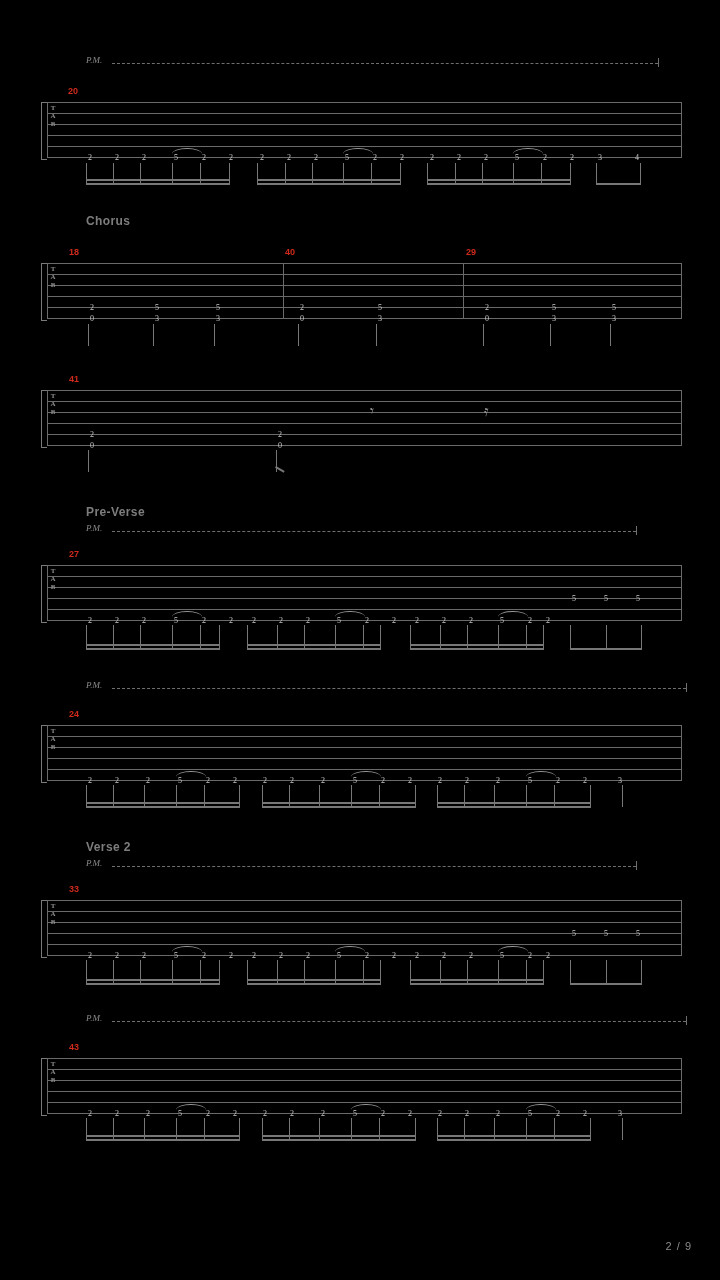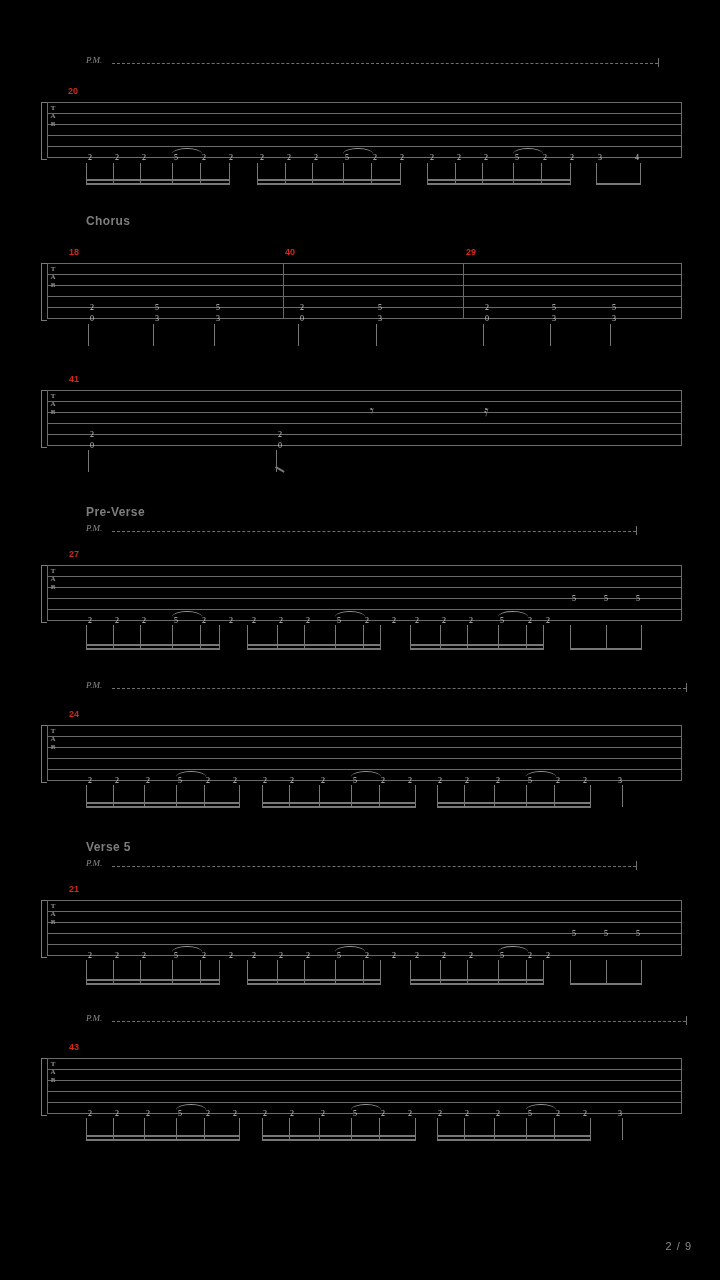--- a/index.html
+++ b/index.html
@@ -438,27 +438,27 @@
     <div class="stem" style="left:437px;top:105px;height:22px;"></div>
     <div class="stem" style="left:464px;top:105px;height:22px;"></div>
     <div class="stem" style="left:494px;top:105px;height:22px;"></div>
     <div class="stem" style="left:526px;top:105px;height:22px;"></div>
     <div class="stem" style="left:554px;top:105px;height:22px;"></div>
     <div class="stem" style="left:590px;top:105px;height:22px;"></div>
     <div class="stem" style="left:622px;top:105px;height:22px;"></div>
   </div>
 
   <div class="system" style="top:840px;height:150px;">
-    <div class="section-label" style="left:86px;top:0;">Verse 5</div>
+    <div class="section-label" style="left:86px;top:0;">Verse 2</div>
     <div class="pm" style="left:86px;top:18px;width:470px;">
       <span class="pm-text">P.M.</span>
       <div class="pm-line" style="left:26px;width:524px;"></div>
       <div class="pm-end" style="left:550px;"></div>
     </div>
-    <div class="measure-num" style="left:69px;top:44px;">21</div>
+    <div class="measure-num" style="left:69px;top:44px;">33</div>
     <div class="bracket" style="left:41px;top:60px;height:58px;"></div>
     <div class="staff" style="left:47px;top:60px;width:635px;height:58px;">
       <div class="line" style="top:0;"></div>
       <div class="line" style="top:11px;"></div>
       <div class="line" style="top:22px;"></div>
       <div class="line" style="top:33px;"></div>
       <div class="line" style="top:44px;"></div>
       <div class="line" style="top:55px;"></div>
       <div class="barline" style="left:0;height:56px;"></div>
       <div class="barline" style="left:634px;height:56px;"></div>

